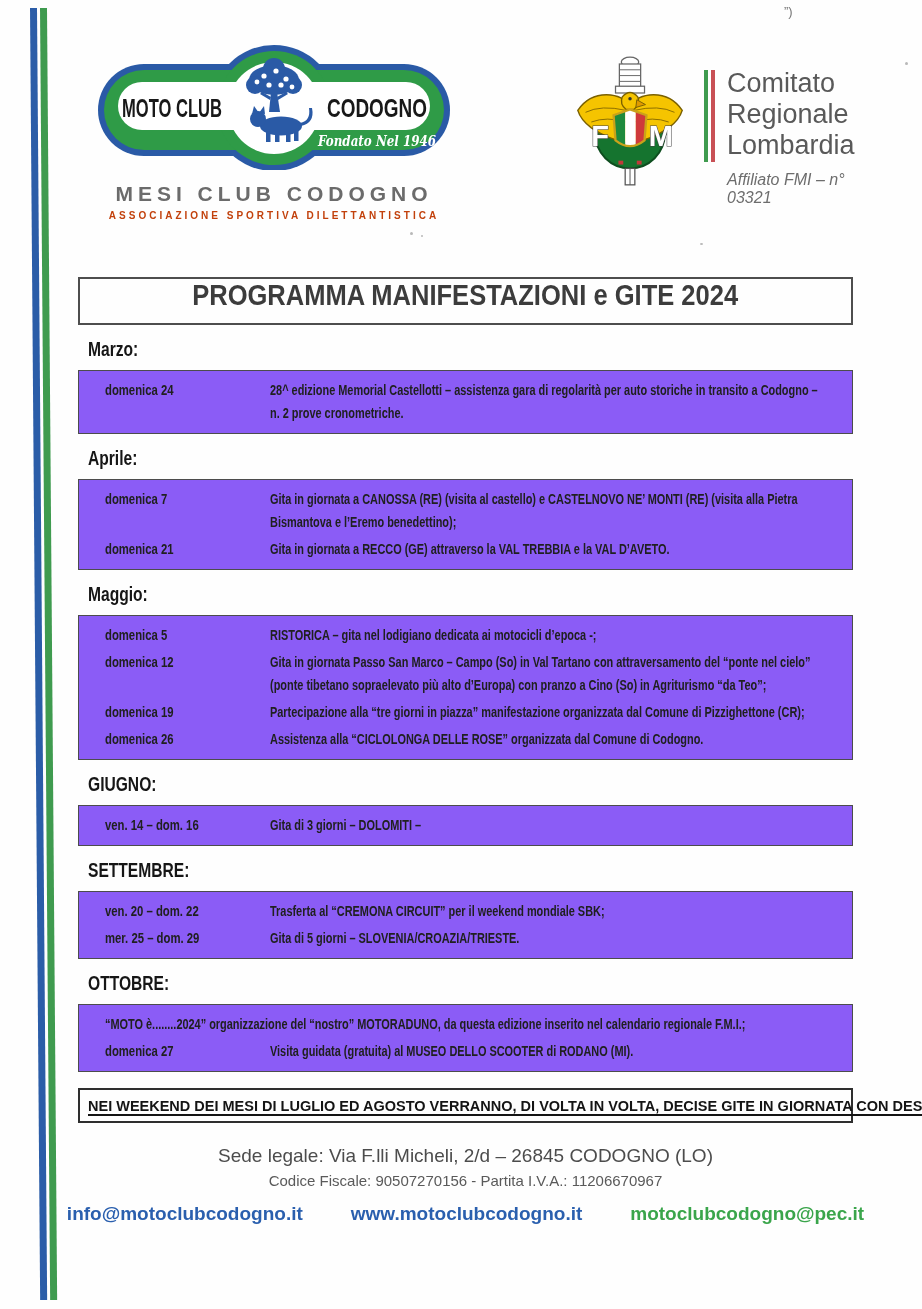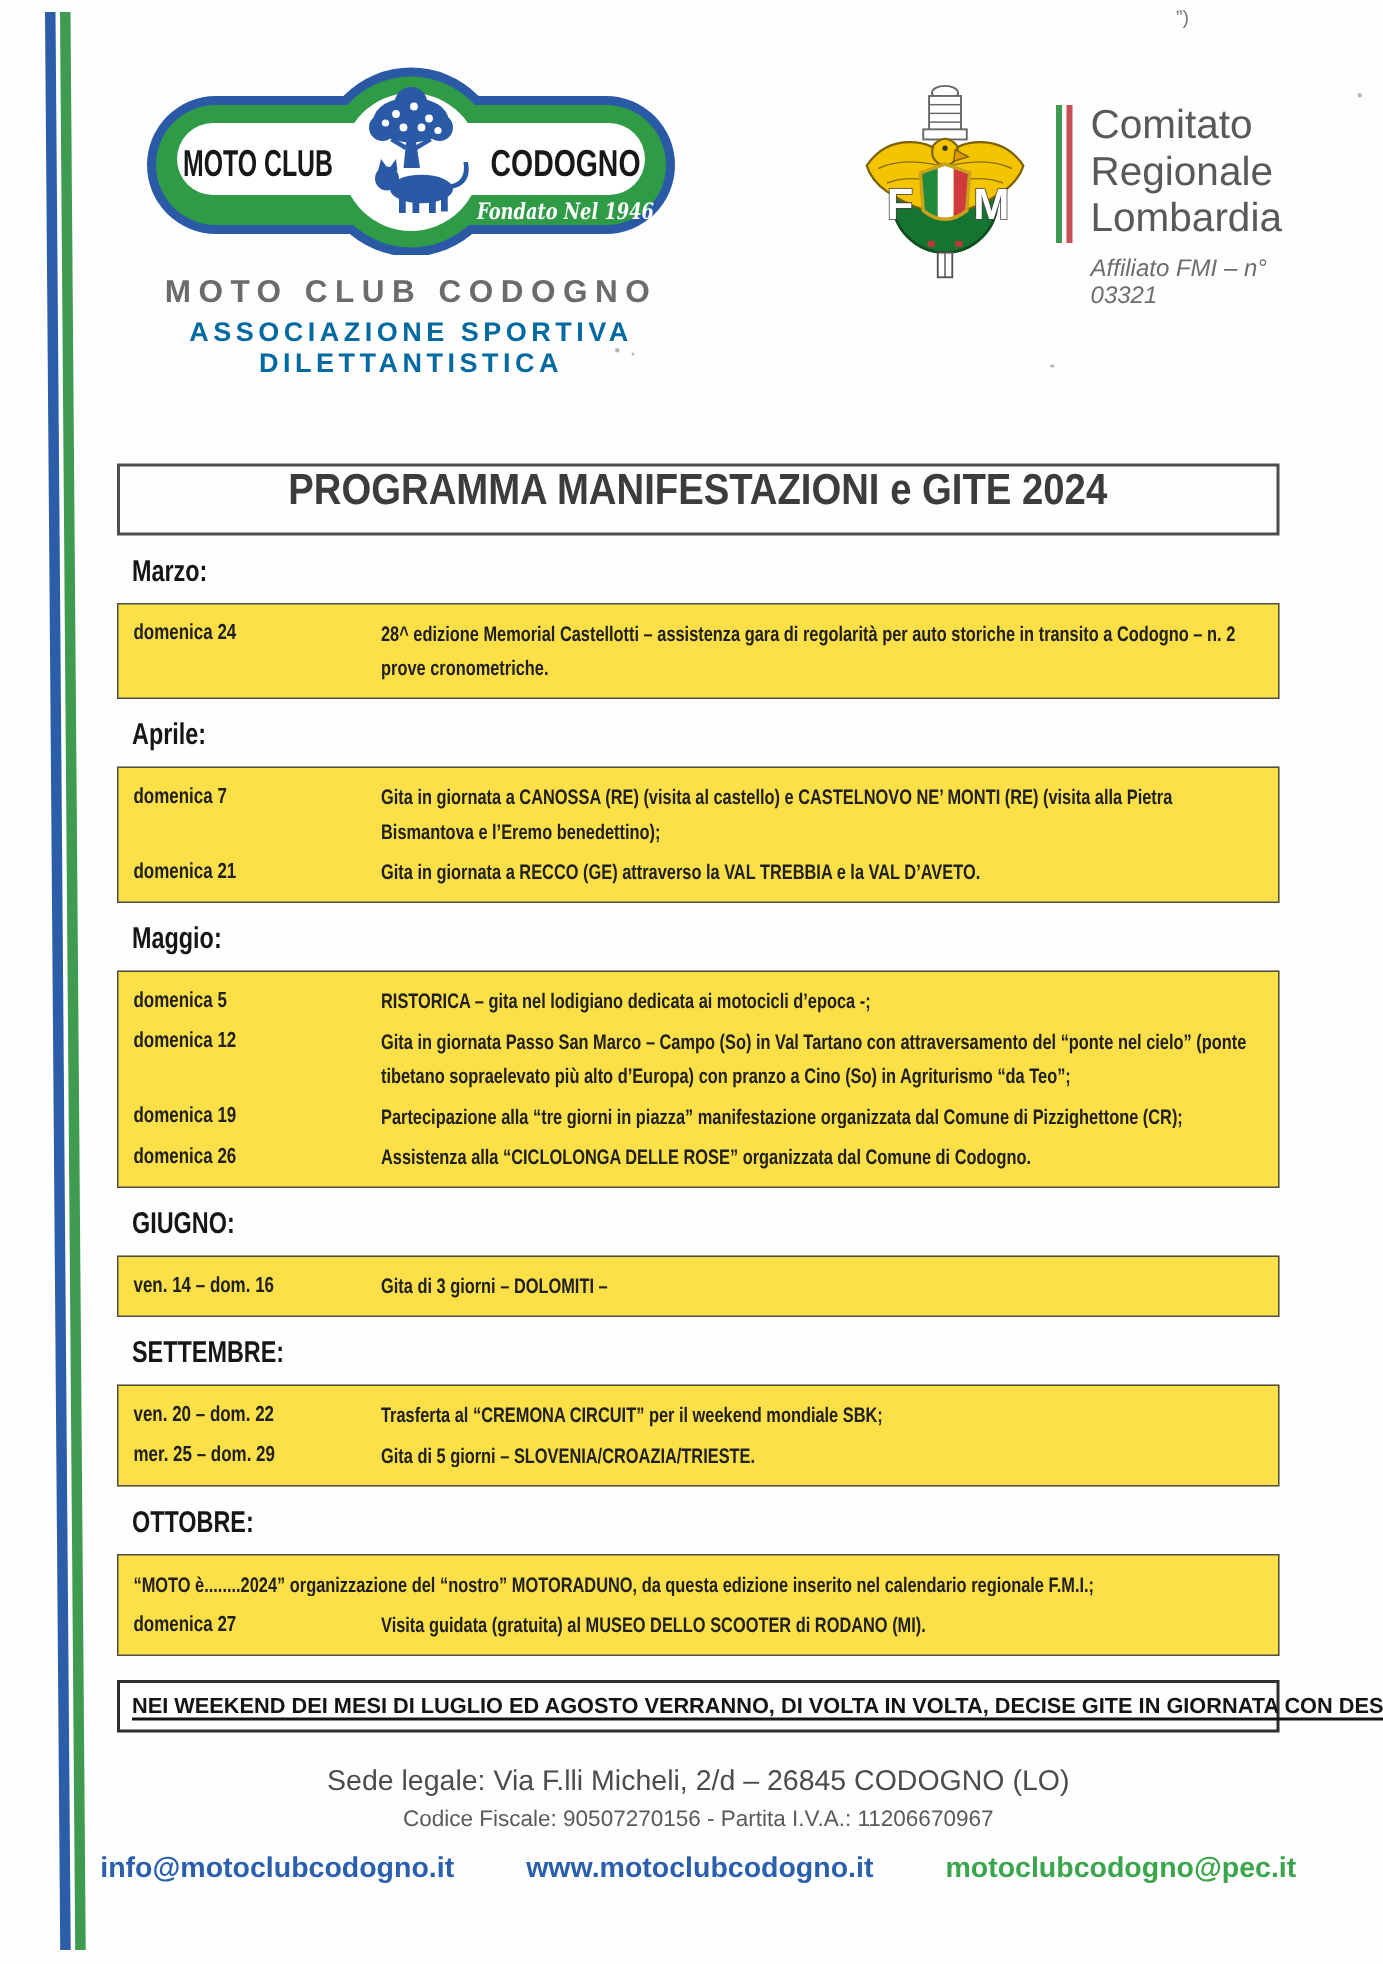--- a/index.html
+++ b/index.html
@@ -18,21 +18,21 @@
   .d2{left:421px;top:235px;width:2px;height:2px;}
   .d3{left:700px;top:243px;width:3px;height:2px;}
   .d4{left:905px;top:62px;width:3px;height:3px;}
 
   .content{padding:0 69px 0 78px;}
 
   
   header{display:flex;align-items:flex-start;padding:38px 0 0 16px;}
   .header-left{width:392px;text-align:center;}
   .club-title{margin-top:8px;font-weight:bold;font-size:21px;letter-spacing:5px;color:#6b6b6b;}
-  .club-subtitle{margin-top:4px;font-weight:bold;font-size:18px;letter-spacing:3px;color:#0369a1;}
+  .club-subtitle{margin-top:4px;font-weight:bold;font-size:10px;letter-spacing:3px;color:#c2410c;}
   .header-right{margin-left:118px;padding-top:14px;}
   .fim-row{display:flex;align-items:flex-start;gap:16px;}
   .crl{display:flex;gap:12px;padding-top:16px;}
   .tricolor{display:flex;gap:3px;padding-top:2px;}
   .tricolor span{display:block;width:4px;height:92px;}
   .tri-green{background:#3f9b4f;}
   .tri-red{background:#c85055;}
   .crl-lines{font-size:27px;line-height:31px;color:#595959;}
   .affiliation{margin-top:10px;font-size:16px;color:#6d6d6d;font-style:italic;}
 
@@ -41,21 +41,21 @@
   .cx-c{display:inline-block;transform:scaleX(0.88);transform-origin:center center;white-space:nowrap;}
   .cx-block{width:128%;transform:scaleX(0.78);transform-origin:left top;}
 
   
   .title-box{margin-top:56px;border:2px solid #4e4e4e;height:44px;display:flex;align-items:flex-start;justify-content:center;}
   .title-box .t{font-size:29px;font-weight:bold;color:#3c3c3c;}
 
   
   .month-title{margin:13px 0 9px 10px;font-size:20px;font-weight:800;color:#161616;
                text-decoration:underline;text-decoration-thickness:2px;text-underline-offset:3px;}
-  .events-table{border:1.5px solid #4c4c4c;padding:4px 10px;background:#fde047;}
+  .events-table{border:1.5px solid #4c4c4c;padding:4px 26px;background:#8b5cf6;}
   .event-row{display:flex;margin:4px 0;}
   .event-date{flex:0 0 165px;font-weight:bold;font-size:14.5px;line-height:23px;color:#202020;}
   .event-desc{flex:1;font-weight:bold;font-size:14px;line-height:23px;color:#202020;}
 
   
   .note-box{margin-top:16px;border:2px solid #2e2e2e;padding:7px 8px 6px;}
   .note-box .t{font-size:14.5px;font-weight:800;color:#141414;
                text-decoration:underline;text-decoration-thickness:1.5px;text-underline-offset:3px;}
 
   
@@ -118,21 +118,21 @@
             <rect x="172" y="93" width="4.5" height="11"></rect>
             <rect x="181" y="94" width="4.5" height="10"></rect>
             <rect x="192" y="94" width="4.5" height="10"></rect>
             <rect x="200" y="92" width="4.5" height="11"></rect>
             <path d="M206,85 q11,-2 9,-15 l3,0 q3,15 -11,18 Z"></path>
           </g>
           <text x="78" y="79" text-anchor="middle" font-family="Liberation Sans, sans-serif" font-weight="bold" font-size="25" fill="#181818" textLength="100" lengthAdjust="spacingAndGlyphs">MOTO CLUB</text>
           <text x="283" y="79" text-anchor="middle" font-family="Liberation Sans, sans-serif" font-weight="bold" font-size="25" fill="#181818" textLength="100" lengthAdjust="spacingAndGlyphs">CODOGNO</text>
           <text x="283" y="108" text-anchor="middle" font-family="DejaVu Serif, serif" font-style="italic" font-weight="bold" font-size="15" fill="#ffffff" textLength="118" lengthAdjust="spacingAndGlyphs">Fondato Nel 1946</text>
         </svg>
-        <div class="club-title">MOTO CLUB CODOGNO</div>
+        <div class="club-title">MESI CLUB CODOGNO</div>
         <div class="club-subtitle">ASSOCIAZIONE SPORTIVA DILETTANTISTICA</div>
       </div>
 
       <div class="header-right">
         <div class="fim-row">
 
           <svg width="132" height="140" viewBox="0 0 120 140">
 
             <g fill="#ffffff" stroke="#666" stroke-width="1.3">
               <ellipse cx="60" cy="8" rx="9" ry="5"></ellipse>

